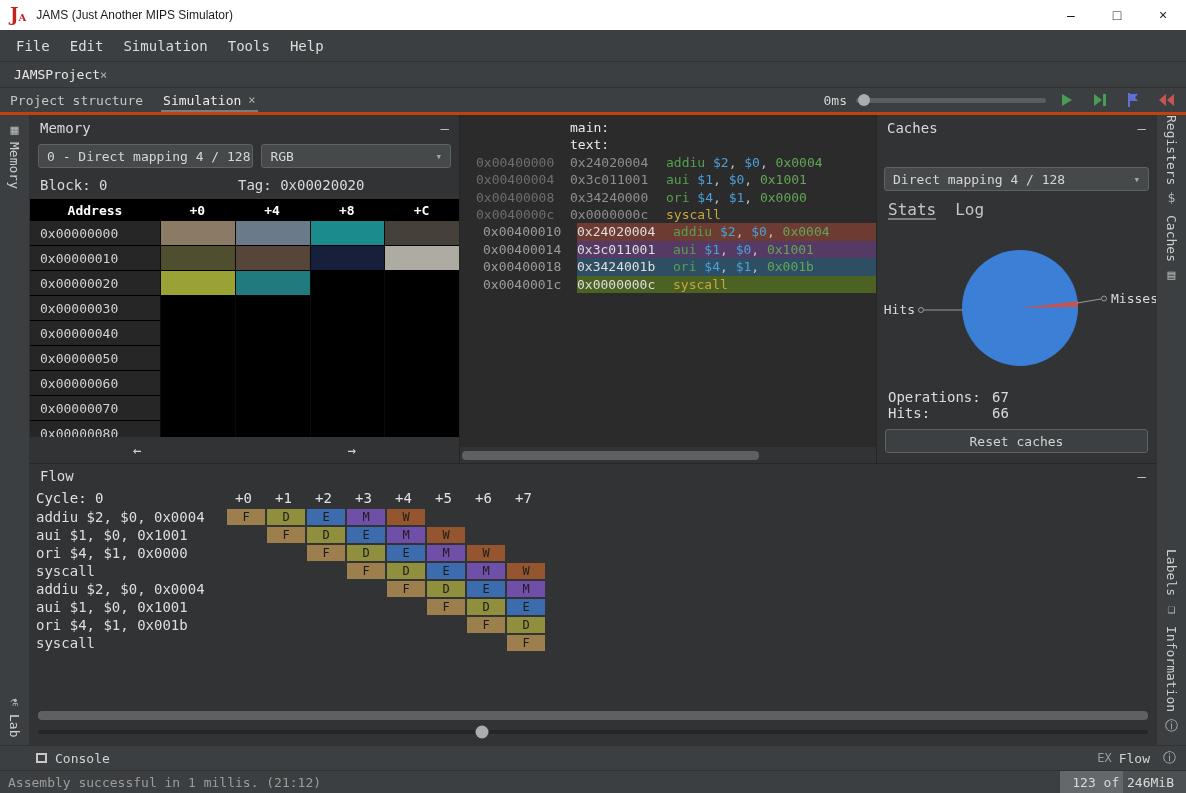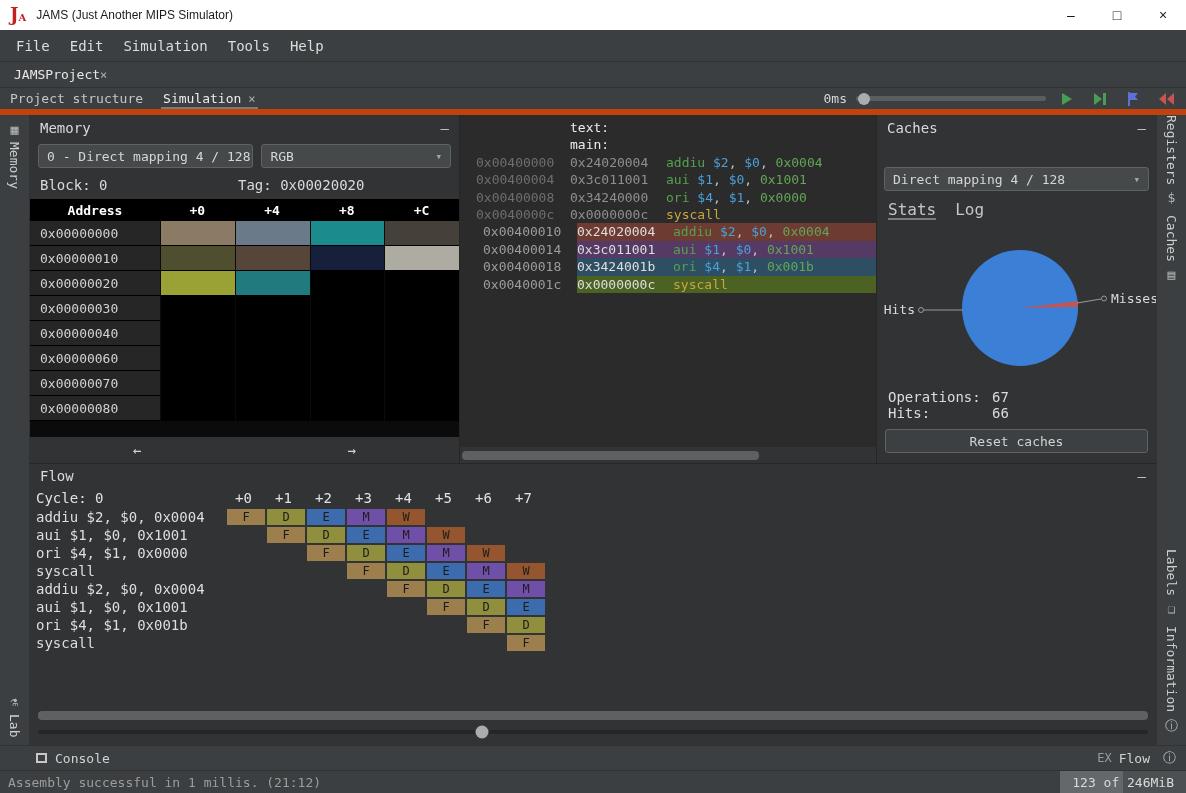--- a/index.html
+++ b/index.html
@@ -14,21 +14,21 @@
   .tb-title{margin-left:10px;font-family:"Liberation Sans",sans-serif;font-size:12px;color:#1b1b1b;}
   .tb-controls{margin-left:auto;display:flex;height:100%;}
   .tb-btn{width:46px;display:flex;align-items:center;justify-content:center;font-family:"Liberation Sans",sans-serif;font-size:14px;color:#1b1b1b;}
 
   
   .menubar{height:32px;display:flex;align-items:center;padding-left:6px;border-bottom:1px solid #323232;}
   .menu-item{padding:0 10px;font-size:14px;color:#dcdcdc;}
   .projtabs{height:26px;display:flex;align-items:center;padding-left:4px;border-bottom:1px solid #323232;}
   .proj-tab{display:flex;align-items:center;padding:0 10px;font-size:13px;color:#e6e6e6;height:100%;justify-content:flex-end;}
   .tab-close{color:#b4b4b4;font-size:12px;}
-  .viewtabs{height:27px;display:flex;align-items:center;border-bottom:6px solid #c2410c;font-size:13px;}
+  .viewtabs{height:27px;display:flex;align-items:center;border-bottom:3px solid #c2410c;font-size:13px;}
   .vtab{padding:0 10px;height:100%;display:flex;align-items:center;gap:7px;color:#c6c6c6;position:relative;}
   .vtab.active{color:#ececec;}
   .vtab.active::after{content:"";position:absolute;left:8px;right:8px;bottom:0;height:2px;background:#7c7c7c;}
   .vt-right{margin-left:auto;display:flex;align-items:center;gap:9px;padding-right:8px;}
   .time-label{font-size:13px;color:#d6d6d6;}
   .slider{width:190px;height:5px;background:#5a5e60;border-radius:3px;position:relative;}
   .slider-thumb{position:absolute;top:50%;left:4%;width:12px;height:12px;background:#a9adaf;border-radius:50%;transform:translate(-50%,-50%);}
   .icon-btn{width:24px;height:24px;display:flex;align-items:center;justify-content:center;}
 
   
@@ -259,20 +259,27 @@
                 <div class="mt-cell" style="background: rgb(0, 0, 0);"></div>
               </div>
               <div class="mt-row">
                 <div class="mt-addr">0x00000040</div>
                 <div class="mt-cell" style="background: rgb(0, 0, 0);"></div>
                 <div class="mt-cell" style="background: rgb(0, 0, 0);"></div>
                 <div class="mt-cell" style="background: rgb(0, 0, 0);"></div>
                 <div class="mt-cell" style="background: rgb(0, 0, 0);"></div>
               </div>
               <div class="mt-row">
+                <div class="mt-addr">0x00000050</div>
+                <div class="mt-cell" style="background: rgb(0, 0, 0);"></div>
+                <div class="mt-cell" style="background: rgb(0, 0, 0);"></div>
+                <div class="mt-cell" style="background: rgb(0, 0, 0);"></div>
+                <div class="mt-cell" style="background: rgb(0, 0, 0);"></div>
+              </div>
+              <div class="mt-row">
                 <div class="mt-addr">0x00000060</div>
                 <div class="mt-cell" style="background: rgb(0, 0, 0);"></div>
                 <div class="mt-cell" style="background: rgb(0, 0, 0);"></div>
                 <div class="mt-cell" style="background: rgb(0, 0, 0);"></div>
                 <div class="mt-cell" style="background: rgb(0, 0, 0);"></div>
               </div>
               <div class="mt-row">
                 <div class="mt-addr">0x00000070</div>
                 <div class="mt-cell" style="background: rgb(0, 0, 0);"></div>
                 <div class="mt-cell" style="background: rgb(0, 0, 0);"></div>
@@ -289,22 +296,22 @@
             </div>
         </div>
         <div class="mem-nav">
           <span>←</span>
           <span>→</span>
         </div>
       </section>
 
       <section class="asm-panel">
         <div class="asm-code">
+            <div class="asm-line"><span class="asm-gutter"></span><span class="asm-content asm-label-line">main:</span></div>
             <div class="asm-line"><span class="asm-gutter"></span><span class="asm-content asm-label-line">text:</span></div>
-            <div class="asm-line"><span class="asm-gutter"></span><span class="asm-content asm-label-line">main:</span></div>
             <div class="asm-line"><span class="asm-gutter">0x00400000</span><span class="asm-content"><span class="asm-hex">0x24020004</span><span class="tok-mn">addiu </span><span class="tok-reg">$2</span><span class="tok-pl">, </span><span class="tok-reg">$0</span><span class="tok-pl">, </span><span class="tok-imm">0x0004</span></span></div>
             <div class="asm-line"><span class="asm-gutter">0x00400004</span><span class="asm-content"><span class="asm-hex">0x3c011001</span><span class="tok-mn">aui </span><span class="tok-reg">$1</span><span class="tok-pl">, </span><span class="tok-reg">$0</span><span class="tok-pl">, </span><span class="tok-imm">0x1001</span></span></div>
             <div class="asm-line"><span class="asm-gutter">0x00400008</span><span class="asm-content"><span class="asm-hex">0x34240000</span><span class="tok-mn">ori </span><span class="tok-reg">$4</span><span class="tok-pl">, </span><span class="tok-reg">$1</span><span class="tok-pl">, </span><span class="tok-imm">0x0000</span></span></div>
             <div class="asm-line"><span class="asm-gutter">0x0040000c</span><span class="asm-content"><span class="asm-hex">0x0000000c</span><span class="tok-sys">syscall</span></span></div>
             <div class="asm-line"><span class="asm-gutter lit">0x00400010</span><span class="asm-content" style="background: rgb(110, 59, 51);"><span class="asm-hex lit">0x24020004</span><span class="tok-mn">addiu </span><span class="tok-reg">$2</span><span class="tok-pl">, </span><span class="tok-reg">$0</span><span class="tok-pl">, </span><span class="tok-imm">0x0004</span></span></div>
             <div class="asm-line"><span class="asm-gutter lit">0x00400014</span><span class="asm-content" style="background: rgb(85, 58, 102);"><span class="asm-hex lit">0x3c011001</span><span class="tok-mn">aui </span><span class="tok-reg">$1</span><span class="tok-pl">, </span><span class="tok-reg">$0</span><span class="tok-pl">, </span><span class="tok-imm">0x1001</span></span></div>
             <div class="asm-line"><span class="asm-gutter lit">0x00400018</span><span class="asm-content" style="background: rgb(46, 79, 99);"><span class="asm-hex lit">0x3424001b</span><span class="tok-mn">ori </span><span class="tok-reg">$4</span><span class="tok-pl">, </span><span class="tok-reg">$1</span><span class="tok-pl">, </span><span class="tok-imm">0x001b</span></span></div>
             <div class="asm-line"><span class="asm-gutter lit">0x0040001c</span><span class="asm-content" style="background: rgb(76, 98, 35);"><span class="asm-hex lit">0x0000000c</span><span class="tok-sys">syscall</span></span></div>
           </div>
         <div class="asm-scroll">

